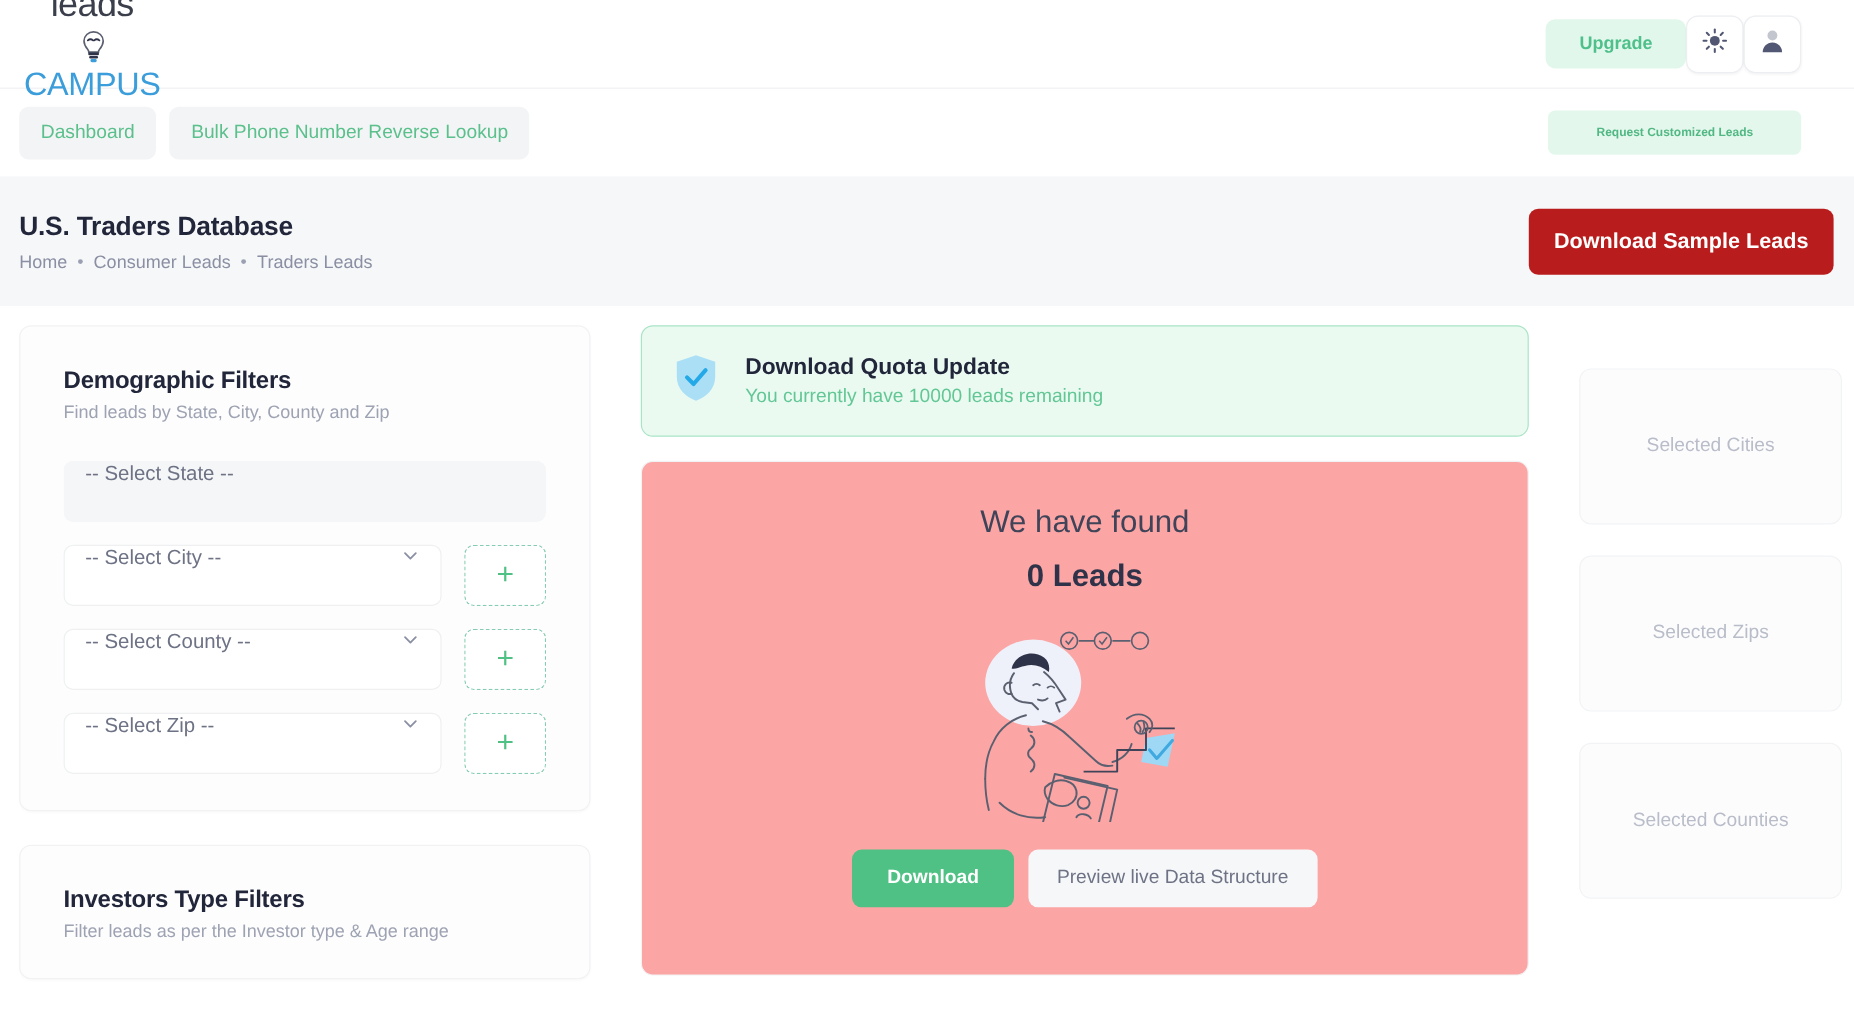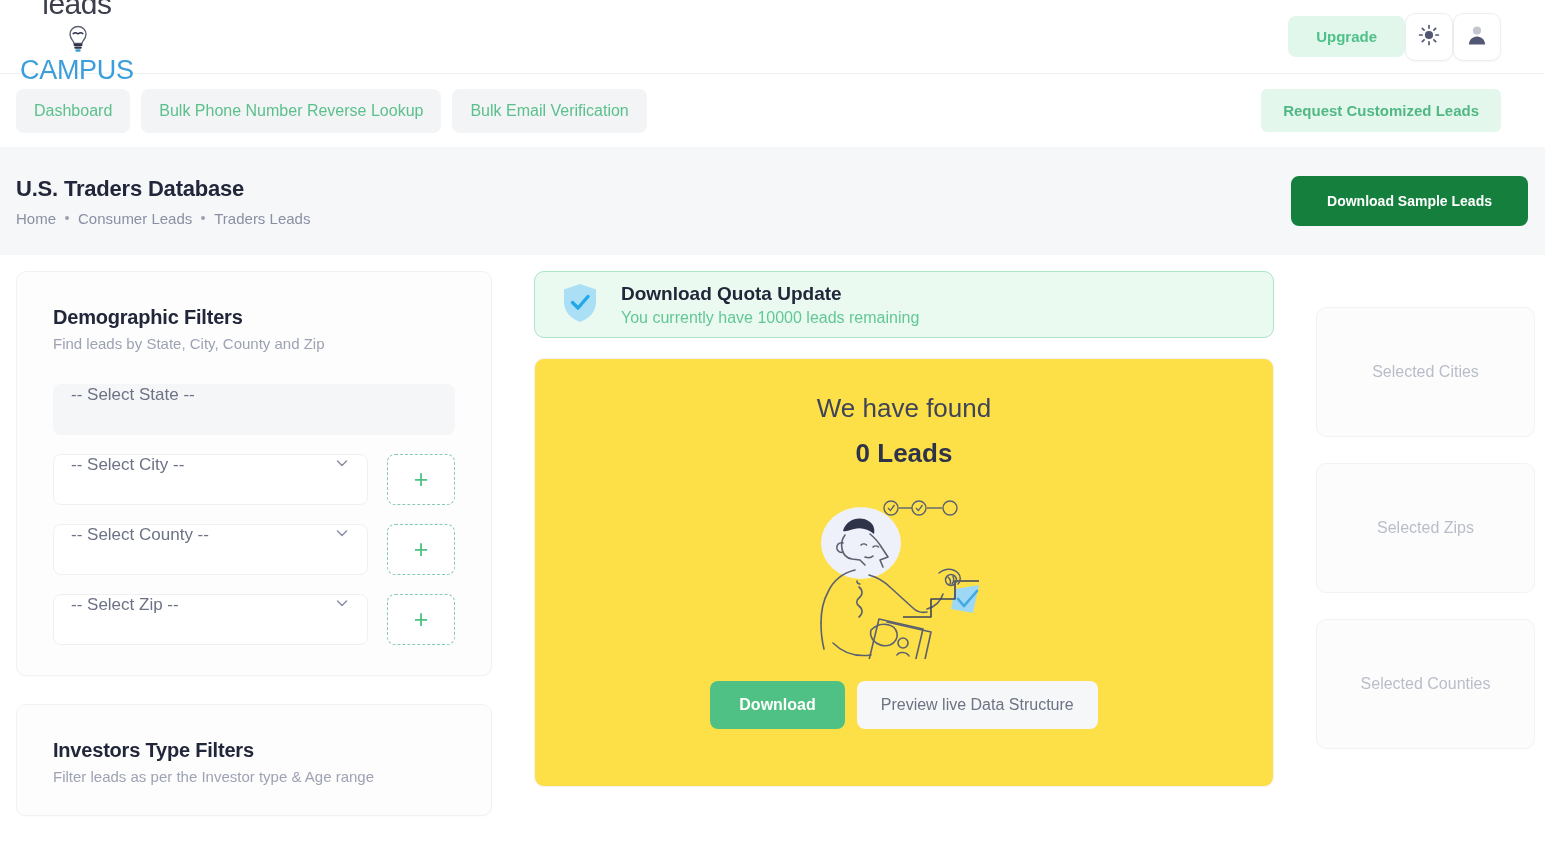--- a/index.html
+++ b/index.html
@@ -58,22 +58,22 @@
     background: #f3f4f6; color: #5bc08c;
     font-size: 16px; font-weight: 400;
     padding: 13px 18px; border-radius: 8px;
     border: none; cursor: pointer; margin-right: 11px;
     white-space: nowrap;
     font-family: "Liberation Sans", sans-serif;
   }
   .request-btn {
     margin-left: auto;
     background: #e4f7ed; color: #51b883;
-    font-size: 15px; font-weight: 700;
-    padding: 13px 22px; border-radius: 6px;
+    font-size: 10px; font-weight: 700;
+    padding: 13px 40px; border-radius: 6px;
     border: none; cursor: pointer; white-space: nowrap;
   }
 
   
   .pagehead {
     background: #f6f7f8;
     height: 108px;
     display: flex; align-items: center;
     padding: 0 17px 0 16px;
   }
@@ -82,23 +82,23 @@
     letter-spacing: -0.2px; margin-bottom: 8px;
   }
   .crumbs { display: flex; align-items: center; font-size: 15px; color: #8a8fa3; }
   .crumbs span { white-space: nowrap; }
   .crumb-dot {
     width: 4px; height: 4px; border-radius: 50%;
     background: #9aa0b2; margin: 0 9px; flex: none;
   }
   .dl-sample-btn {
     margin-left: auto;
-    background: #15803d; color: #ffffff;
-    font-size: 14px; font-weight: 700;
-    padding: 17px 36px; border-radius: 8px;
+    background: #b91c1c; color: #ffffff;
+    font-size: 18px; font-weight: 700;
+    padding: 17px 21px; border-radius: 8px;
     border: none; cursor: pointer; white-space: nowrap;
   }
 
   
   .main {
     display: flex; align-items: flex-start;
     padding: 16px 16px 0 16px;
     gap: 42px;
     background: #ffffff;
   }
@@ -142,28 +142,28 @@
 
   .investors-card { margin-top: 28px; padding: 34px 36px 30px 36px; }
 
   
   .quota-card {
     border: 1px solid #a9e4c6;
     background: #eafaf1;
     border-radius: 10px;
     padding: 22px 26px;
     display: flex; align-items: center; gap: 22px;
-    height: 67px;
+    height: 93px;
   }
   .quota-title { font-size: 19px; font-weight: 700; color: #22263a; }
   .quota-sub { font-size: 16px; color: #63c795; margin-top: 4px; }
 
   .results-card {
     margin-top: 20px;
-    background: #fde047;
+    background: #fca5a5;
     border: 1px solid #f1f2f4;
     border-radius: 10px;
     padding: 34px 0 28px 0;
     text-align: center;
     height: 429px;
     display: flex; flex-direction: column; align-items: center;
   }
   .found-line { font-size: 26px; color: #3f4459; font-weight: 400; }
   .found-count { font-size: 26px; color: #2f3349; font-weight: 700; margin-top: 14px; }
   .illus { margin-top: 22px; }
@@ -239,21 +239,20 @@
           <path d="M2.9 20.5c0-4.5 3.6-8.1 8.1-8.1s8.1 3.6 8.1 8.1z" fill="#525873"></path>
         </svg>
       </span>
     </div>
   </div>
 </div>
 
 <div class="navstrip">
   <button class="nav-btn">Dashboard</button>
   <button class="nav-btn">Bulk Phone Number Reverse Lookup</button>
-  <button class="nav-btn">Bulk Email Verification</button>
   <button class="request-btn">Request Customized Leads</button>
 </div>
 
 <div class="pagehead">
   <div>
     <div class="pagehead-title">U.S. Traders Database</div>
     <div class="crumbs">
       <span>Home</span>
       <span class="crumb-dot"></span>
       <span>Consumer Leads</span>

